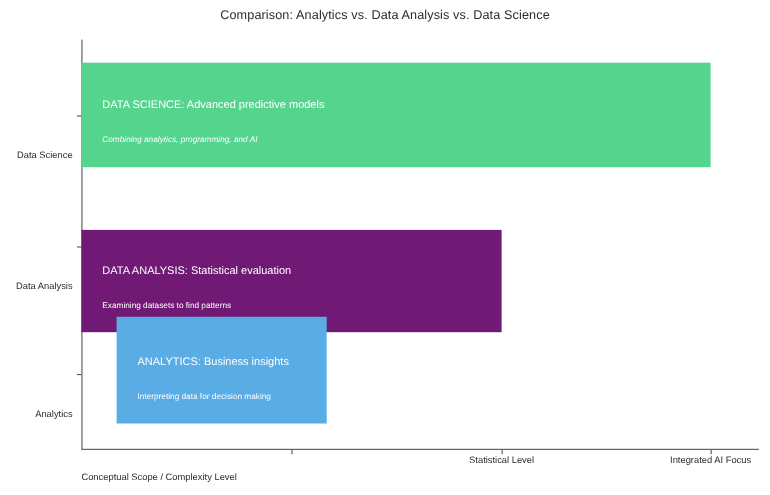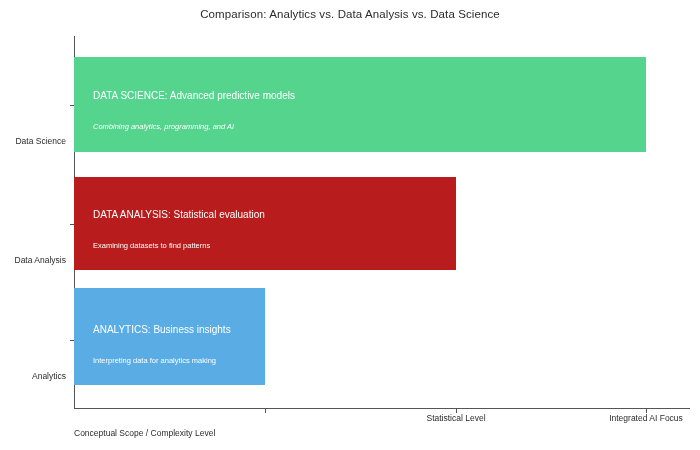--- a/index.html
+++ b/index.html
@@ -79,20 +79,21 @@
     font-size: 7.5px;
     color: #fdfdfd;
     white-space: nowrap;
   }
 
   
   #bar-analytics {
     top: 252px;
     height: 97px;
     width: 191px;
+    margin-left: 32px;
   }
   #bar-analytics .bar-label-main { top: 36px; }
   #bar-analytics .bar-label-sub  { top: 68px; }
 
   #bar-data-analysis {
     top: 141px;
     height: 93px;
     width: 382px;
   }
   #bar-data-analysis .bar-label-main { top: 32px; }
@@ -174,28 +175,28 @@
   <div id="y-axis-spine"></div>
   <div id="x-axis-spine"></div>
 
   <div id="plot-area">
 
     <div class="bar" id="bar-data-science" style="background: rgb(85, 212, 142);">
       <span class="bar-label-main">DATA SCIENCE: Advanced predictive models</span>
       <span class="bar-label-sub">Combining analytics, programming, and AI</span>
     </div>
 
-    <div class="bar" id="bar-data-analysis" style="background: #b91c1c;">
+    <div class="bar" id="bar-data-analysis" style="background: #701a75; margin-top: 32px;">
       <span class="bar-label-main">DATA ANALYSIS: Statistical evaluation</span>
       <span class="bar-label-sub">Examining datasets to find patterns</span>
     </div>
 
     <div class="bar" id="bar-analytics" style="background: rgb(90, 172, 228);">
       <span class="bar-label-main">ANALYTICS: Business insights</span>
-      <span class="bar-label-sub">Interpreting data for analytics making</span>
+      <span class="bar-label-sub">Interpreting data for decision making</span>
     </div>
 
     <div class="y-tick-label-inner" id="y-tick-label-data-science">Data Science</div>
     <div class="y-tick-label-inner" id="y-tick-label-data-analysis">Data Analysis</div>
     <div class="y-tick-label-inner" id="y-tick-label-analytics">Analytics</div>
   </div>
 
   <div class="y-tick-mark" id="y-tick-mark-data-science"></div>
   <div class="y-tick-mark" id="y-tick-mark-data-analysis"></div>
   <div class="y-tick-mark" id="y-tick-mark-analytics"></div>

